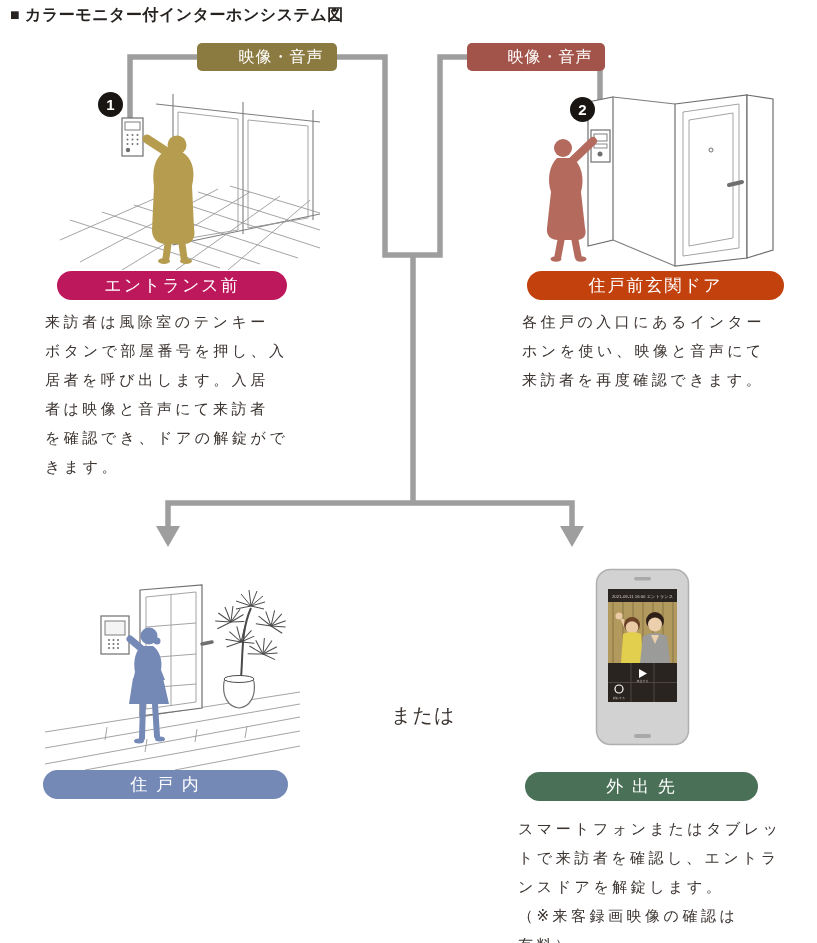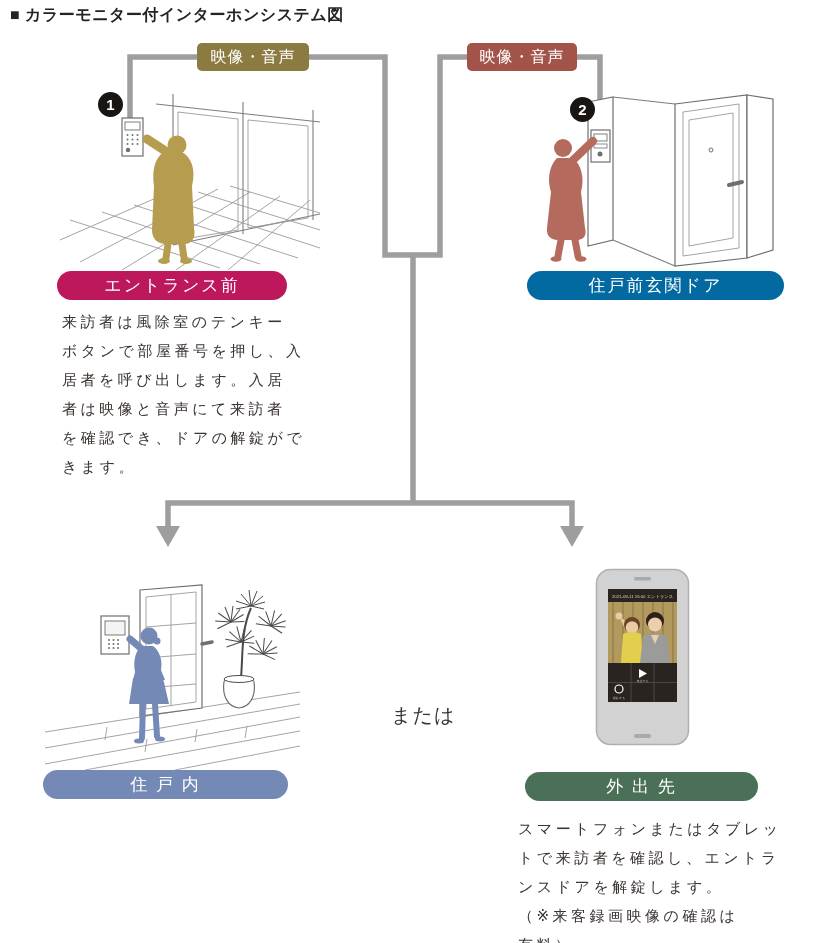--- a/index.html
+++ b/index.html
@@ -8,36 +8,36 @@
     font-family:"Liberation Sans","DejaVu Sans",sans-serif;color:#3b3431;
   }
   .title{
     left:10px;top:5px;font-size:16px;font-weight:600;color:#262220;
     letter-spacing:0.5px;position:absolute;
   }
   svg.overlay{position:absolute;left:0;top:0;width:817px;height:943px;}
   .tag{
     position:absolute;height:28px;border-radius:5px;color:#ffffff;
     display:flex;align-items:center;justify-content:center;
-    font-size:16px;letter-spacing:1px;z-index:3;
+    font-size:16px;letter-spacing:1px;z-index:3;padding-left:28px;
   }
   .tag-gold{background:#8c7b40;}
   .tag-red{background:#a2544a;}
   .badge{
     position:absolute;width:25px;height:25px;border-radius:50%;
     background:#181512;color:#ffffff;font-size:15px;font-weight:bold;
     display:flex;align-items:center;justify-content:center;z-index:4;
   }
   .pill{
     position:absolute;height:29px;border-radius:15px;color:#ffffff;
     display:flex;align-items:center;justify-content:center;
     font-size:17px;letter-spacing:2px;z-index:3;
   }
   .pill-gold{background:#be185d;}
-  .pill-red{background:#0369a1;}
+  .pill-red{background:#c2410c;}
   .pill-blue{background:#7589b7;}
   .pill-green{background:#4a7157;}
   .desc{
     position:absolute;font-size:15px;letter-spacing:3.5px;line-height:29px;
     color:#3b3431;white-space:pre-line;z-index:2;
   }
   .or-label{
     position:absolute;font-size:20px;letter-spacing:1px;color:#3b3431;z-index:2;
   }
   svg.scene{position:absolute;z-index:2;}
@@ -262,26 +262,29 @@
       <circle cx="24" cy="121" r="4" fill="none" stroke="#ffffff" stroke-width="1.2"></circle>
       <text x="24" y="131" font-size="3" fill="#bdb8b0" text-anchor="middle">解錠する</text>
     </g>
   </svg>
 
   <div class="pill pill-gold" style="left:57px;top:271px;width:230px;">エントランス前</div>
   <div class="pill pill-red" style="left:527px;top:271px;width:257px;">住戸前玄関ドア</div>
   <div class="pill pill-blue" style="left:43px;top:770px;width:245px;">住 戸 内</div>
   <div class="pill pill-green" style="left:525px;top:772px;width:233px;">外 出 先</div>
 
-  <div class="desc" style="left:45px;top:307px;width:280px;margin-left:17px;">来訪者は風除室のテンキー
+  <div class="desc" style="left:45px;top:307px;width:280px;">来訪者は風除室のテンキー
 ボタンで部屋番号を押し、入
 居者を呼び出します。入居
 者は映像と音声にて来訪者
 を確認でき、ドアの解錠がで
 きます。</div>
+  <div class="desc" style="left:522px;top:307px;width:292px;">各住戸の入口にあるインター
+ホンを使い、映像と音声にて
+来訪者を再度確認できます。</div>
   <div class="desc" style="left:518px;top:814px;width:298px;">スマートフォンまたはタブレッ
 トで来訪者を確認し、エントラ
 ンスドアを解錠します。
 （※来客録画映像の確認は
 有料）</div>
 
   <div class="or-label" style="left:391px;top:702px;">または</div>
 
 </div>
 

